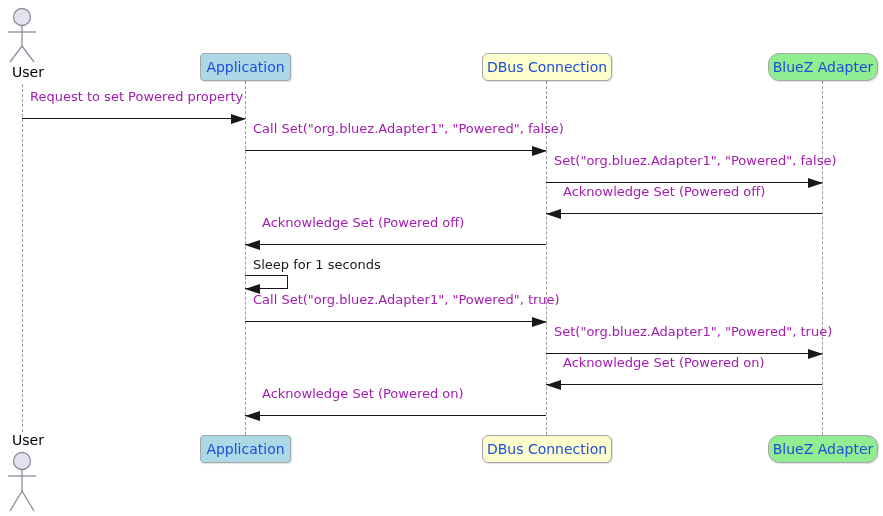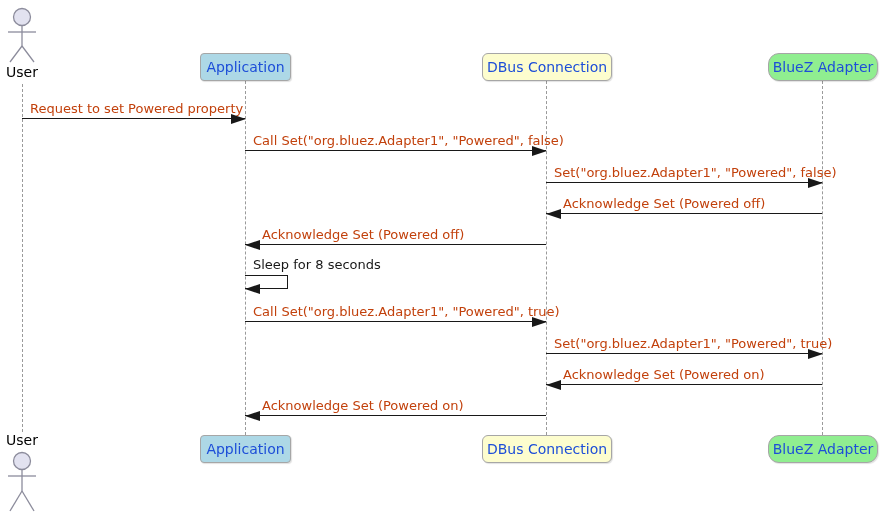--- a/index.html
+++ b/index.html
@@ -9,24 +9,24 @@
   }
   .lifeline{position:absolute;width:0;border-left:1px dashed #9a9a9a;}
   .pbox{
     position:absolute;height:28px;box-sizing:border-box;border:1px solid #a6a6a6;border-radius:4px;
     display:flex;align-items:center;justify-content:center;font-size:14px;color:#1d4ed8;
     box-shadow:1px 1px 1px rgba(0,0,0,0.12);white-space:nowrap;
   }
   .pbox.app{background:#ADD8E6;}
   .pbox.dbus{background:#FDFDCE;border-radius:6px;}
   .pbox.bluez{background:#90EE90;border-radius:11px;}
-  .actor-label{position:absolute;width:44px;text-align:center;font-size:14px;color:#000;}
+  .actor-label{position:absolute;width:44px;text-align:right;font-size:14px;color:#000;}
   .actor-svg{position:absolute;}
   .msg{position:absolute;height:19px;border-bottom:1px solid #181818;}
-  .msg-label{position:absolute;bottom:2px;left:8px;font-size:13px;white-space:nowrap;color:#c2410c;}
+  .msg-label{position:absolute;bottom:14px;left:8px;font-size:13px;white-space:nowrap;color:#a21caf;}
   .msg.ack .msg-label{left:17px;}
   .arrowhead{position:absolute;width:0;height:0;border-top:5px solid transparent;border-bottom:5px solid transparent;}
   .arrowhead.right{right:-1px;bottom:-6px;border-left:15px solid #181818;}
   .arrowhead.left{left:0;bottom:-6px;border-right:15px solid #181818;}
   .self-label{position:absolute;font-size:13px;white-space:nowrap;color:#181818;}
   .self-loop{position:absolute;box-sizing:border-box;border:1px solid #181818;border-left:none;background:transparent;}
   .self-loop .arrowhead.left{left:0;bottom:-6px;}
 </style>
 </head>
 <body>
@@ -75,21 +75,21 @@
   <div class="msg ack" style="left:546px;top:194px;width:276px;">
     <span class="msg-label">Acknowledge Set (Powered off)</span>
     <div class="arrowhead left"></div>
   </div>
 
   <div class="msg ack" style="left:245px;top:225px;width:301px;">
     <span class="msg-label">Acknowledge Set (Powered off)</span>
     <div class="arrowhead left"></div>
   </div>
 
-  <span class="self-label" style="left:253px;top:257px;">Sleep for 8 seconds</span>
+  <span class="self-label" style="left:253px;top:257px;">Sleep for 1 seconds</span>
   <div class="self-loop" style="left:245px;top:275px;width:43px;height:14px;">
     <div class="arrowhead left"></div>
   </div>
 
   <div class="msg" style="left:245px;top:302px;width:301px;">
     <span class="msg-label">Call Set("org.bluez.Adapter1", "Powered", true)</span>
     <div class="arrowhead right"></div>
   </div>
 
   <div class="msg" style="left:546px;top:334px;width:276px;">

